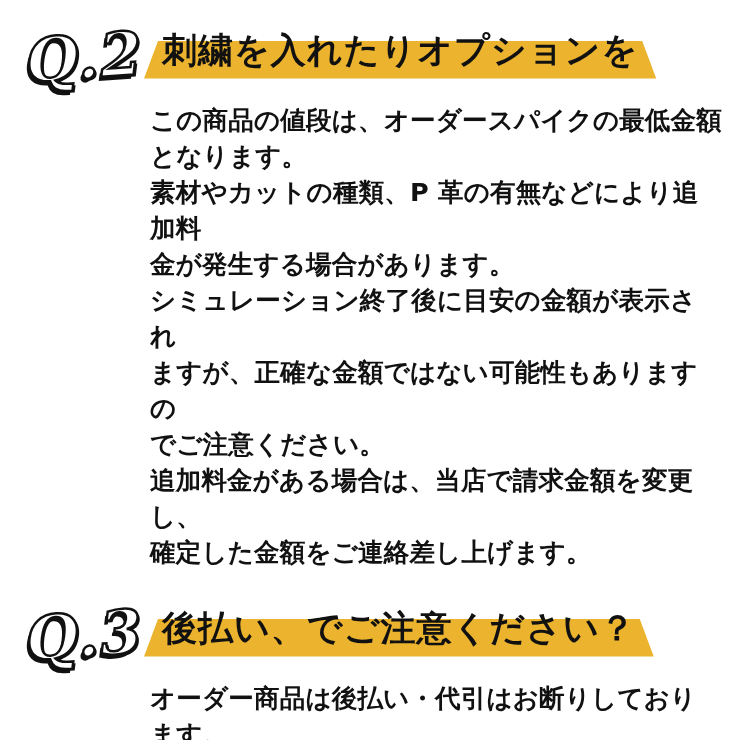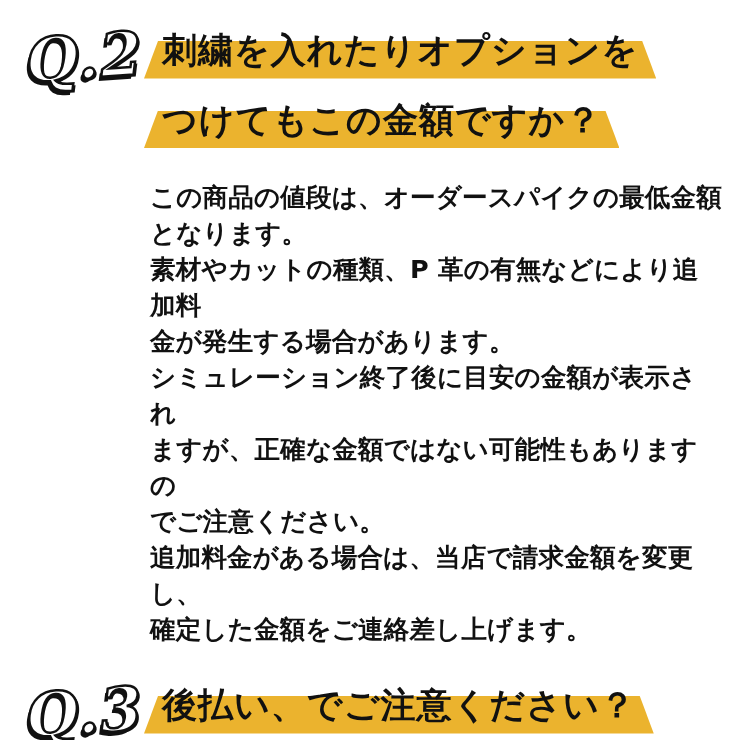--- a/index.html
+++ b/index.html
@@ -54,21 +54,21 @@
   .hl {
     position: relative;
     z-index: 0;
     display: inline-block;
     font-size: 35px;
     font-weight: 800;
     letter-spacing: 1px;
     line-height: 1.3;
     color: var(--ink);
     padding: 0 18px 5px 18px;
-    margin-bottom: 19px;
+    margin-bottom: 3px;
     white-space: nowrap;
   }
   
   .hl::before {
     content: "";
     position: absolute;
     z-index: -1;
     left: 0; right: 0;
     top: 13px; bottom: 0;
     background: var(--accent);
@@ -91,21 +91,20 @@
 </head>
 <body>
 
 <div class="faq-page">
 
   <section class="faq-section">
     <div class="sec-header">
       <div class="q-label">Q.2</div>
       <div class="titles">
         <span class="hl">刺繍を入れたりオプションを</span>
-        <span class="hl">つけてもこの金額ですか？</span>
       </div>
     </div>
     <p class="answer">この商品の値段は、オーダースパイクの最低金額
 となります。
 素材やカットの種類、P 革の有無などにより追加料
 金が発生する場合があります。
 シミュレーション終了後に目安の金額が表示され
 ますが、正確な金額ではない可能性もありますの
 でご注意ください。
 追加料金がある場合は、当店で請求金額を変更し、

